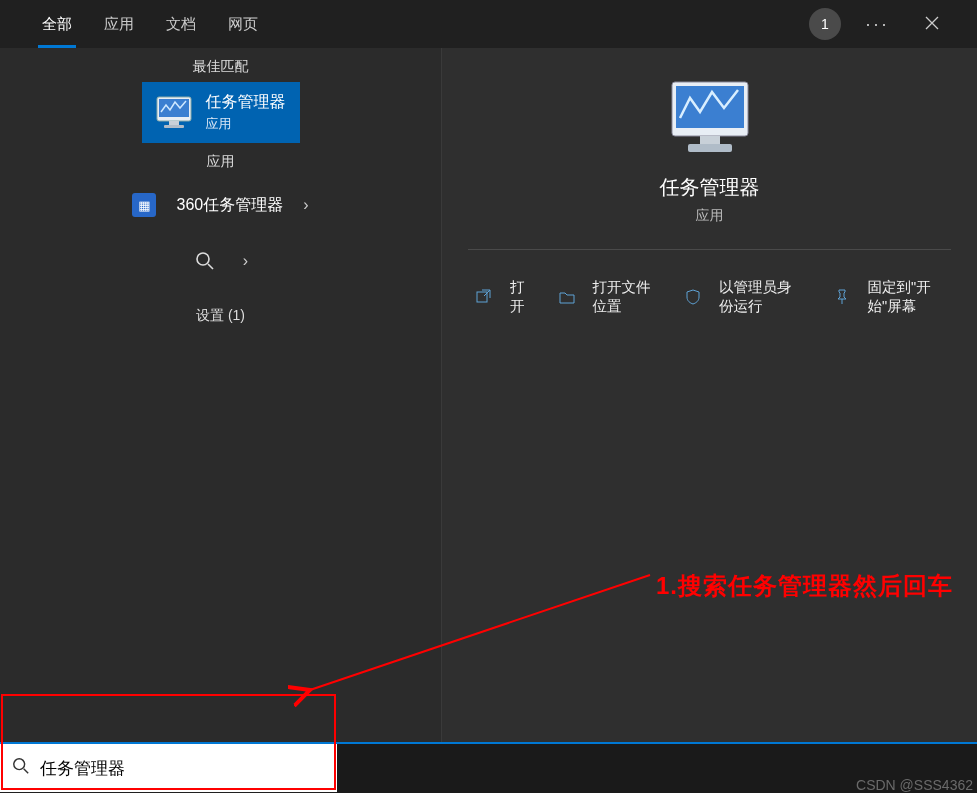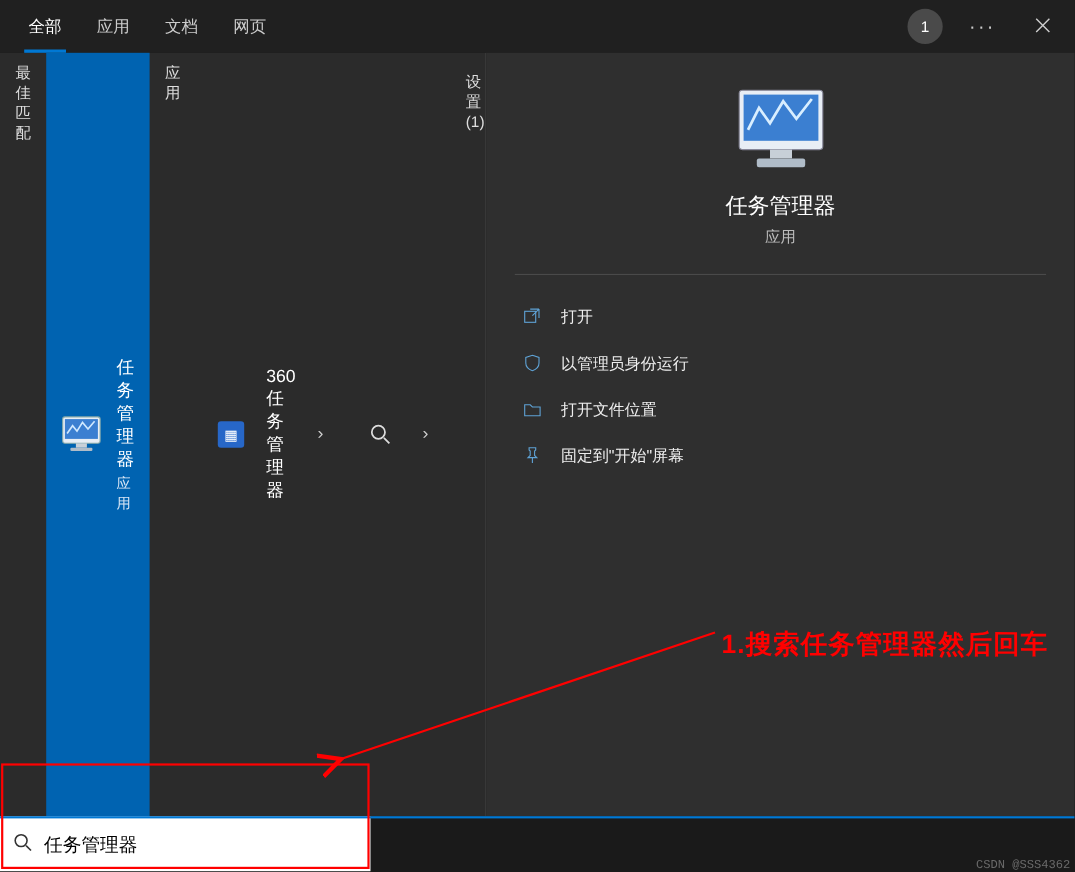--- a/index.html
+++ b/index.html
@@ -9,21 +9,21 @@
       background: #202020;
       font-family: "Microsoft YaHei", "Segoe UI", sans-serif;
       color: #fff;
       overflow: hidden;
       position: relative;
     }
     .topbar {
       height: 48px;
       display: flex;
       align-items: center;
-      padding: 0 10px;
+      padding: 0 26px;
       background: #202020;
       position: relative;
     }
     .tabs { display: flex; gap: 0; }
     .tab {
       padding: 0 16px;
       height: 48px;
       display: flex;
       align-items: center;
       font-size: 15px;
@@ -55,21 +55,22 @@
     }
     .dots { font-size: 18px; letter-spacing: 2px; color: #ccc; cursor: pointer; }
     .close-btn { font-size: 18px; color: #ccc; cursor: pointer; padding: 8px 12px; }
 
     .main { display: flex; height: 694px; }
     .left-pane {
       width: 442px;
       background: #2b2b2b;
       border-right: 1px solid #3a3a3a;
       display: flex;
-      flex-direction: row;
+      flex-direction: column;
+      align-items: center;
     }
     .section-header {
       padding: 10px 14px 6px;
       font-size: 14px;
       color: #ddd;
     }
     .result-item {
       display: flex;
       align-items: center;
       padding: 10px 14px;
@@ -104,21 +105,21 @@
       padding-bottom: 24px;
     }
     .detail-icon {
       width: 84px; height: 78px;
       margin-bottom: 18px;
       position: relative;
     }
     .detail-title { font-size: 20px; color: #fff; }
     .detail-sub { font-size: 14px; color: #bbb; margin-top: 6px; }
     .divider { height: 1px; background: #4a4a4a; margin: 0 2px 18px; }
-    .action-list { display: flex; flex-direction: column; gap: 2px; }
+    .action-list { display: flex; flex-direction: row; gap: 16px; }
     .action-item {
       display: flex; align-items: center;
       gap: 16px;
       padding: 10px 8px;
       cursor: pointer;
       font-size: 14.5px;
       color: #eee;
     }
     .action-icon {
       width: 20px; height: 20px;
@@ -177,23 +178,23 @@
     }
     .searchbar-rest {
       flex: 1;
       border-top: 2px solid #0078d4;
       background: #1a1a1a;
       position: relative;
     }
     .watermark {
       position: absolute;
       right: 4px; bottom: 0px;
-      font-size: 11px;
+      font-size: 14px;
       color: #6a6a6a;
-      font-family: Liberation Mono, monospace;
+      font-family: Liberation Sans, sans-serif;
     }
 
     .small-icon-box {
       width: 24px; height: 24px;
       background: #2767c8;
       border-radius: 3px;
       display:flex;align-items:center;justify-content:center;
       color:#fff;font-size:13px;
     }
   </style>
@@ -282,32 +283,32 @@
             <svg width="16" height="16" viewBox="0 0 16 16">
               <rect x="1" y="3" width="10" height="10" stroke="#5fa3d6" fill="none"></rect>
               <path d="M6 1 h8 M14 1 v8 M14 1 L8 7" stroke="#5fa3d6" fill="none"></path>
             </svg>
           </div>
         <span>打开</span>
       </div>
       <div class="action-item">
         <div class="action-icon">
             <svg width="16" height="16" viewBox="0 0 16 16">
+              <path d="M1 4 h5 l2 2 h7 v8 h-14 z" stroke="#5fa3d6" fill="none"></path>
+            </svg>
+          </div>
+        <span>打开文件位置</span>
+      </div>
+      <div class="action-item">
+        <div class="action-icon">
+            <svg width="16" height="16" viewBox="0 0 16 16">
               <path d="M8 1 L14 3 v5 c0 4 -3 6 -6 7 c-3 -1 -6 -3 -6 -7 V3 z" stroke="#5fa3d6" fill="none"></path>
             </svg>
           </div>
         <span>以管理员身份运行</span>
-      </div>
-      <div class="action-item">
-        <div class="action-icon">
-            <svg width="16" height="16" viewBox="0 0 16 16">
-              <path d="M1 4 h5 l2 2 h7 v8 h-14 z" stroke="#5fa3d6" fill="none"></path>
-            </svg>
-          </div>
-        <span>打开文件位置</span>
       </div>
       <div class="action-item">
         <div class="action-icon">
             <svg width="16" height="16" viewBox="0 0 16 16">
               <path d="M5 1 h6 v2 l-1 1 v4 l2 2 h-8 l2 -2 v-4 l-1 -1 z M8 10 v5" stroke="#5fa3d6" fill="none"></path>
             </svg>
           </div>
         <span>固定到"开始"屏幕</span>
       </div>
     </div>

